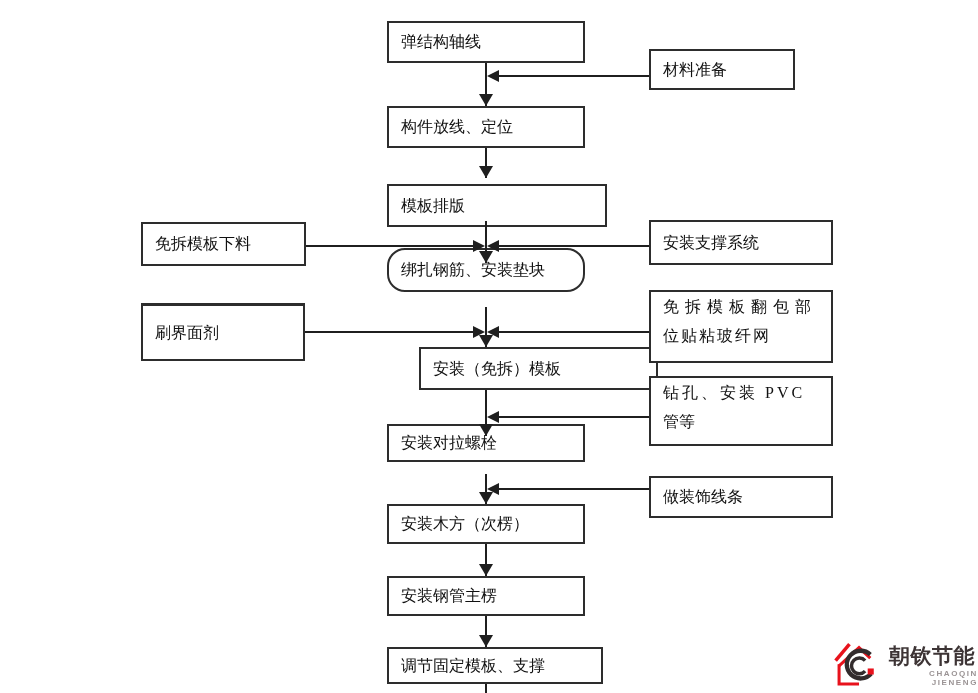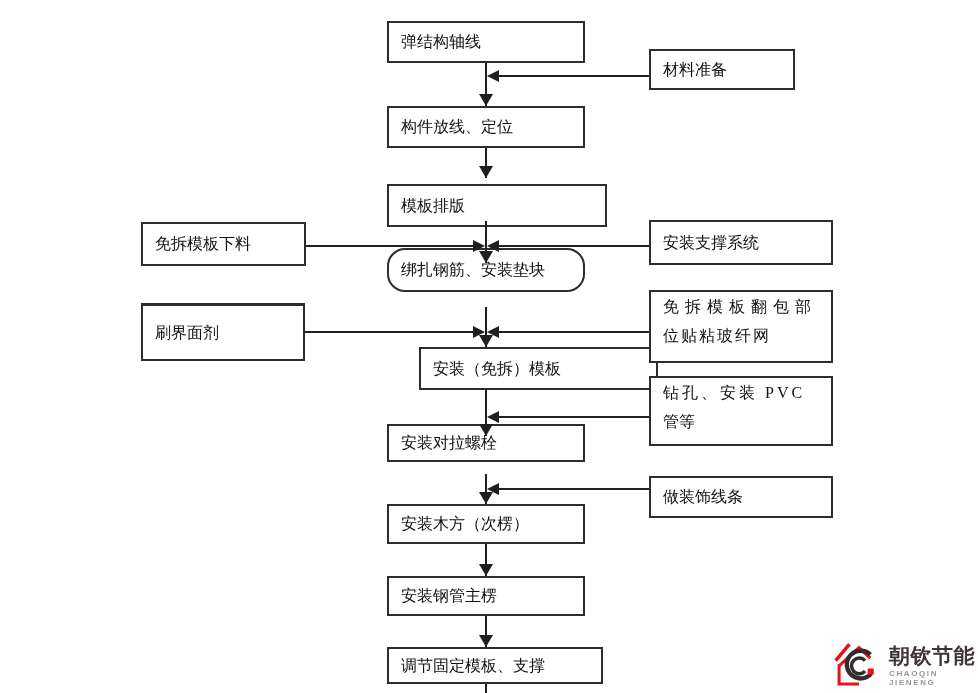--- a/index.html
+++ b/index.html
@@ -70,20 +70,21 @@
     line-height: 24px;
   }
   #logo .subtitle {
     font-family: "Liberation Sans", "DejaVu Sans", sans-serif;
     font-size: 8px;
     font-weight: bold;
     color: #9b9495;
     letter-spacing: 1.6px;
     line-height: 9px;
     margin-top: 1px;
+    text-align: right;
   }
 </style>
 </head>
 <body>
 
 <div id="canvas">
 
   <div class="box" style="left:387px; top:21px;  width:198px; height:42px;">
     <span>弹结构轴线</span>
   </div>

